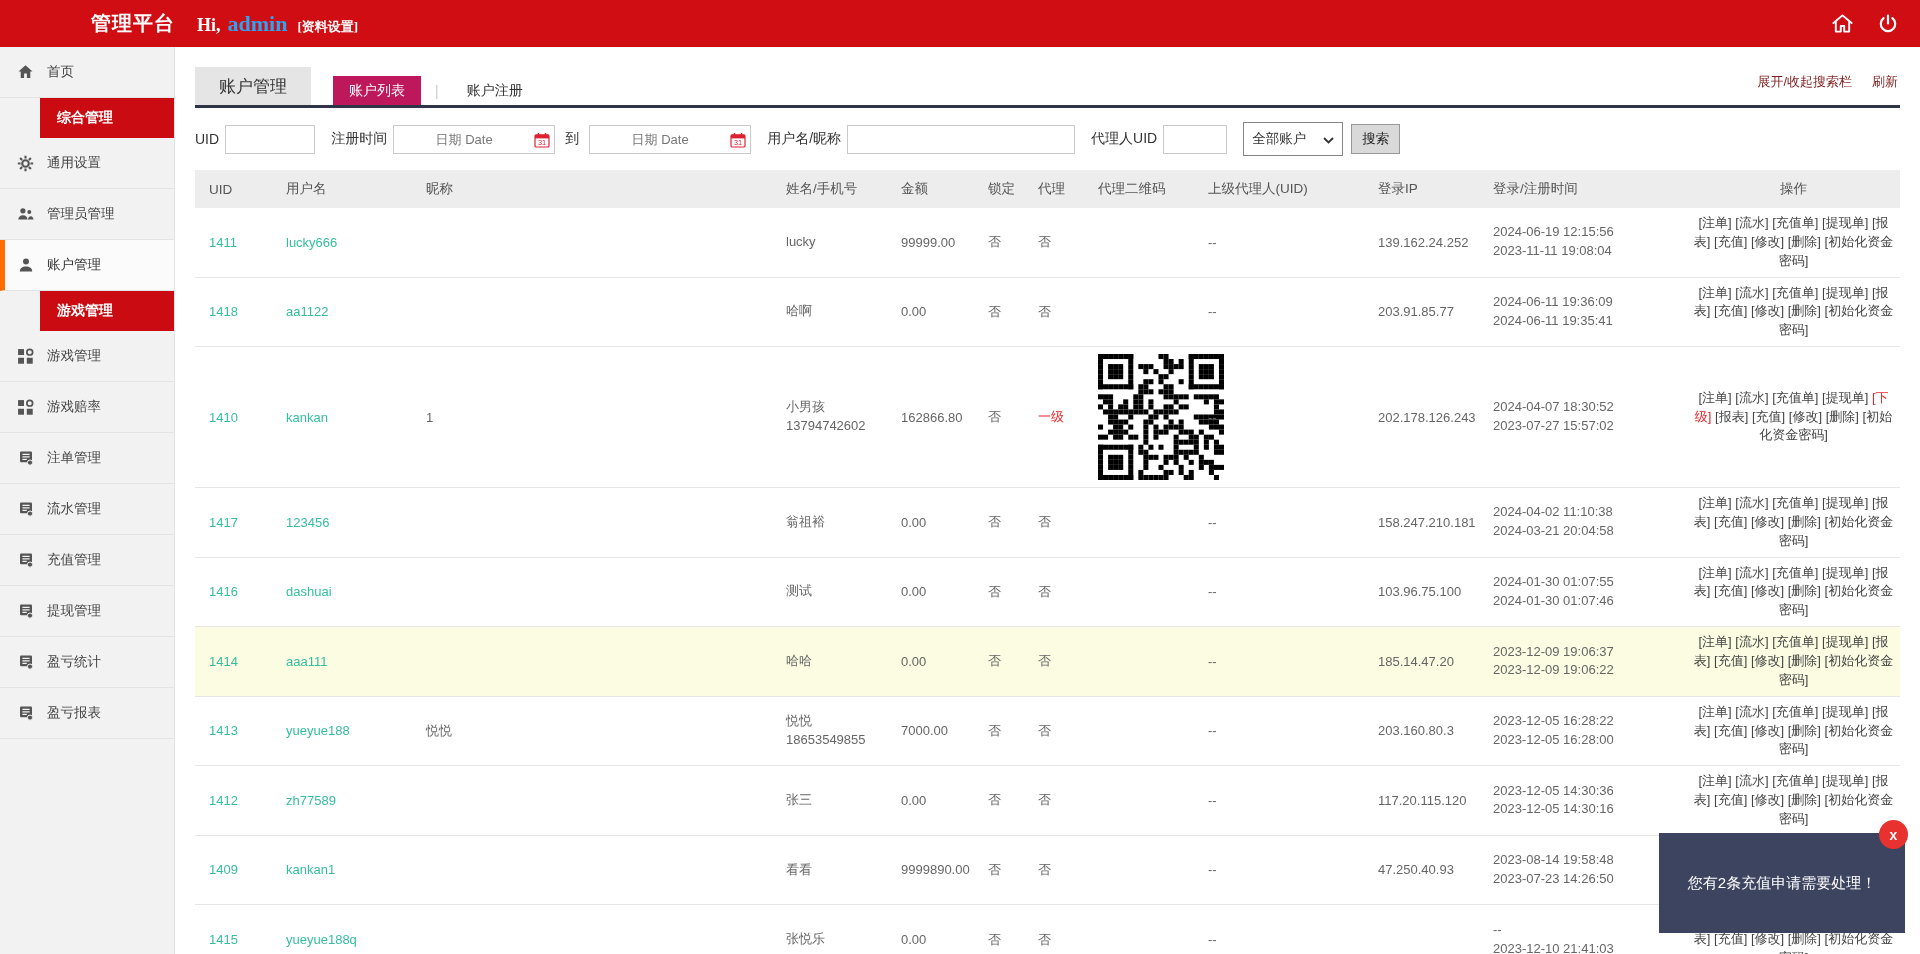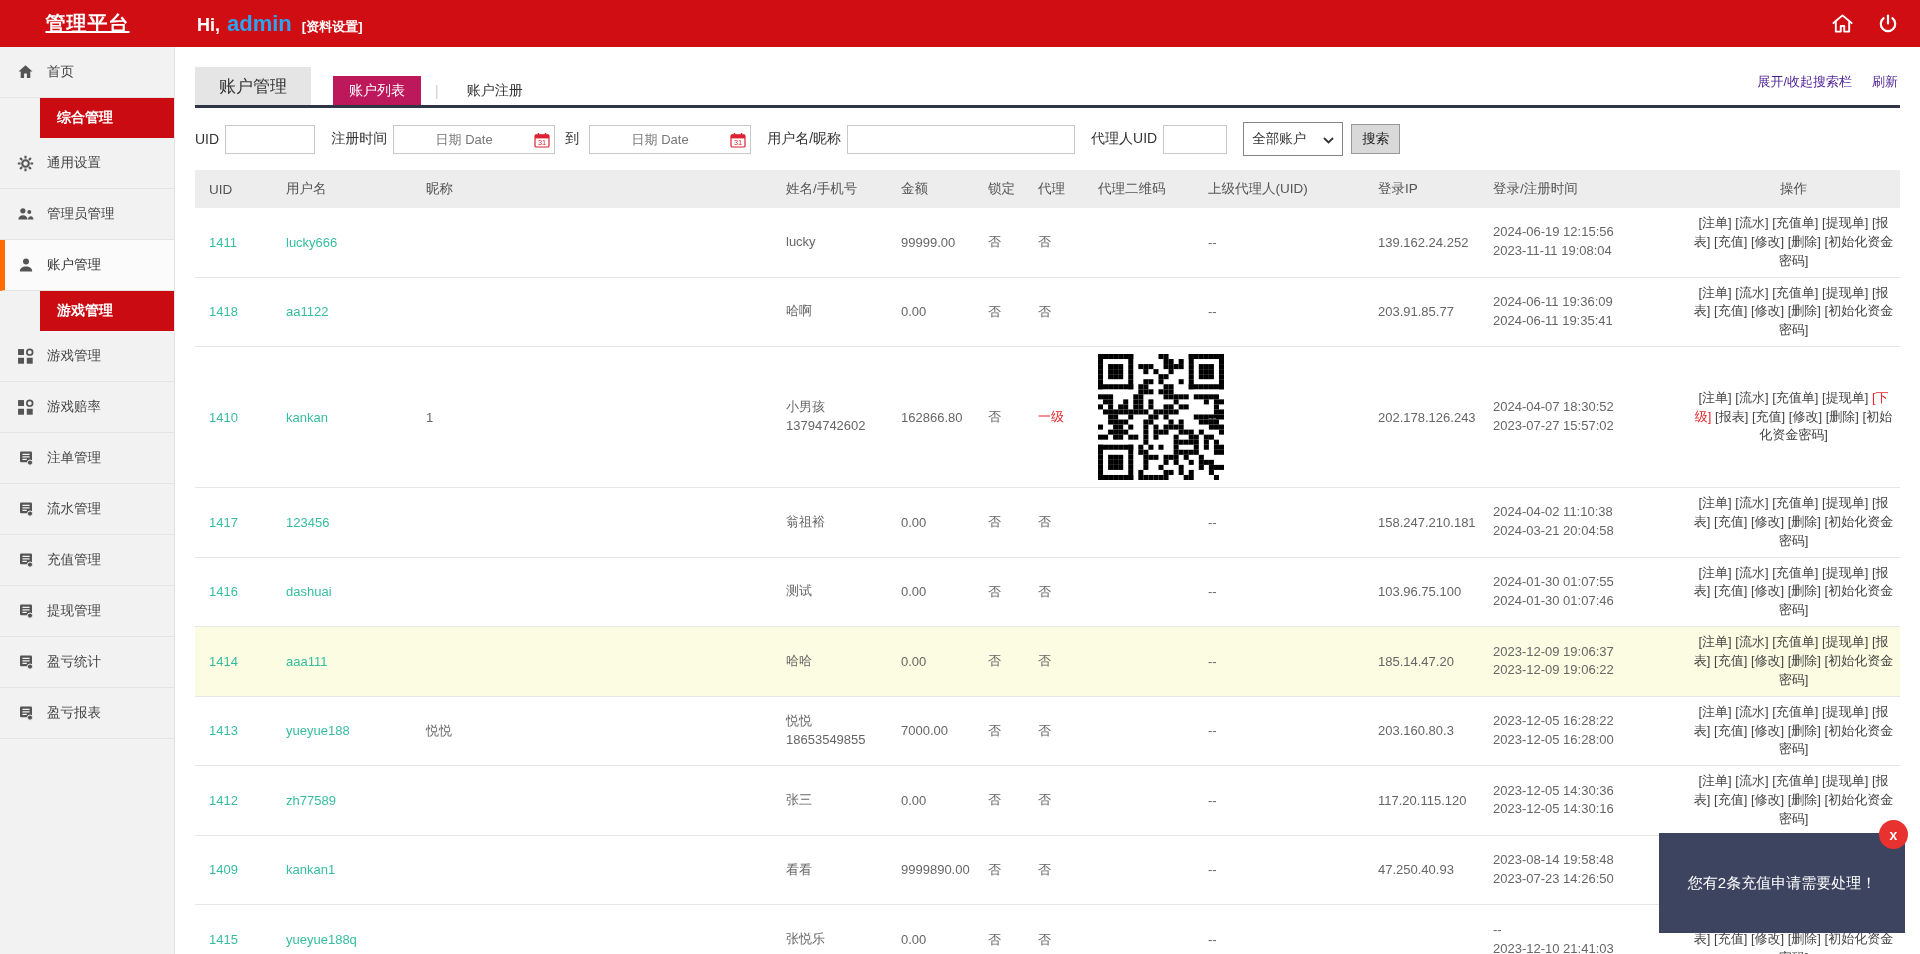--- a/index.html
+++ b/index.html
@@ -2,42 +2,42 @@
 <html><head>
 <meta charset="utf-8">
 <style>
   * { box-sizing: border-box; margin: 0; padding: 0; }
   html,body { width:1920px; height:954px; overflow:hidden; background:#fff;
               font-family:"Liberation Sans","DejaVu Sans",sans-serif; }
 
   
   .topbar { position:fixed; top:0; left:0; width:1920px; height:47px;
             background:#d00d13; display:flex; align-items:center; z-index:50; }
-  .brand { width:175px; text-align:center; color:#fff; font-size:20px; font-weight:bold; letter-spacing:1px;text-decoration:underline; }
-  .greeting { margin-left:22px; display:flex; align-items:baseline; color:#fff; }
+  .brand { width:175px; text-align:right; color:#fff; font-size:20px; font-weight:bold; letter-spacing:1px; }
+  .greeting { margin-left:22px; display:flex; align-items:baseline; color:#fff;font-family:Liberation Serif, serif; }
   .greeting .hi { font-size:18px; font-weight:bold; }
   .greeting .uname { font-size:22px; font-weight:bold; color:#2ba4f2; margin-left:7px; }
   .greeting .profile { font-size:13px; color:#fff; margin-left:10px; font-weight:bold; cursor:pointer; text-decoration:none; }
   .topbar-right { margin-left:auto; margin-right:22px; display:flex; align-items:center; gap:24px; }
   .topbar-right .tb-icon { display:inline-flex; cursor:pointer; }
 
   
   .sidebar { position:fixed; top:47px; left:0; width:175px; bottom:0;
              background:#f2f2f2; border-right:1px solid #e3e3e3; }
   .side-item { height:51px; display:flex; align-items:center; gap:13px; padding-left:17px;
                font-size:13.5px; color:#444; border-bottom:1px solid #e4e4e4; cursor:pointer; background:#f2f2f2; }
   .side-item .s-icon { width:17px; height:17px; color:#555; display:inline-flex; align-items:center; justify-content:center; }
   .side-item.active { background:#fbfbfb; border-left:5px solid #ff6c00; padding-left:12px; color:#333; }
   .side-section { height:40px; display:flex; align-items:center; padding-left:17px;
                   background:#ca0c12; color:#fff; font-size:14px; font-weight:bold; cursor:pointer;margin-left:40px; }
 
   
   .content { position:fixed; left:175px; top:47px; right:0; bottom:0; background:#fff; }
   .toolbar-links { position:absolute; top:26px; right:22px; font-size:13px; color:#555; display:flex; gap:20px; }
-  .toolbar-links a { color:#4c1d95; text-decoration:none; cursor:pointer; }
+  .toolbar-links a { color:#7f1d1d; text-decoration:none; cursor:pointer; }
 
   .tabs-area { margin:20px 20px 0 20px; border-bottom:3px solid #2f3447; display:flex; align-items:flex-end; }
   .page-title-tab { background:#e5e5e5; color:#333; font-size:17px; padding:8px 24px 7px 24px; }
   .tab { font-size:14px; padding:6px 16px 5px 16px; color:#333; cursor:pointer; margin-left:18px; }
   .tab.active { background:#be185d; color:#fff; margin-left:22px; }
   .tab-sep { color:#ccc; font-size:14px; margin-left:14px; padding-bottom:6px; }
   .tab.second { margin-left:12px; }
 
   
   .search-row { margin:14px 20px 0 20px; display:flex; align-items:center; font-size:14px; color:#333; }

